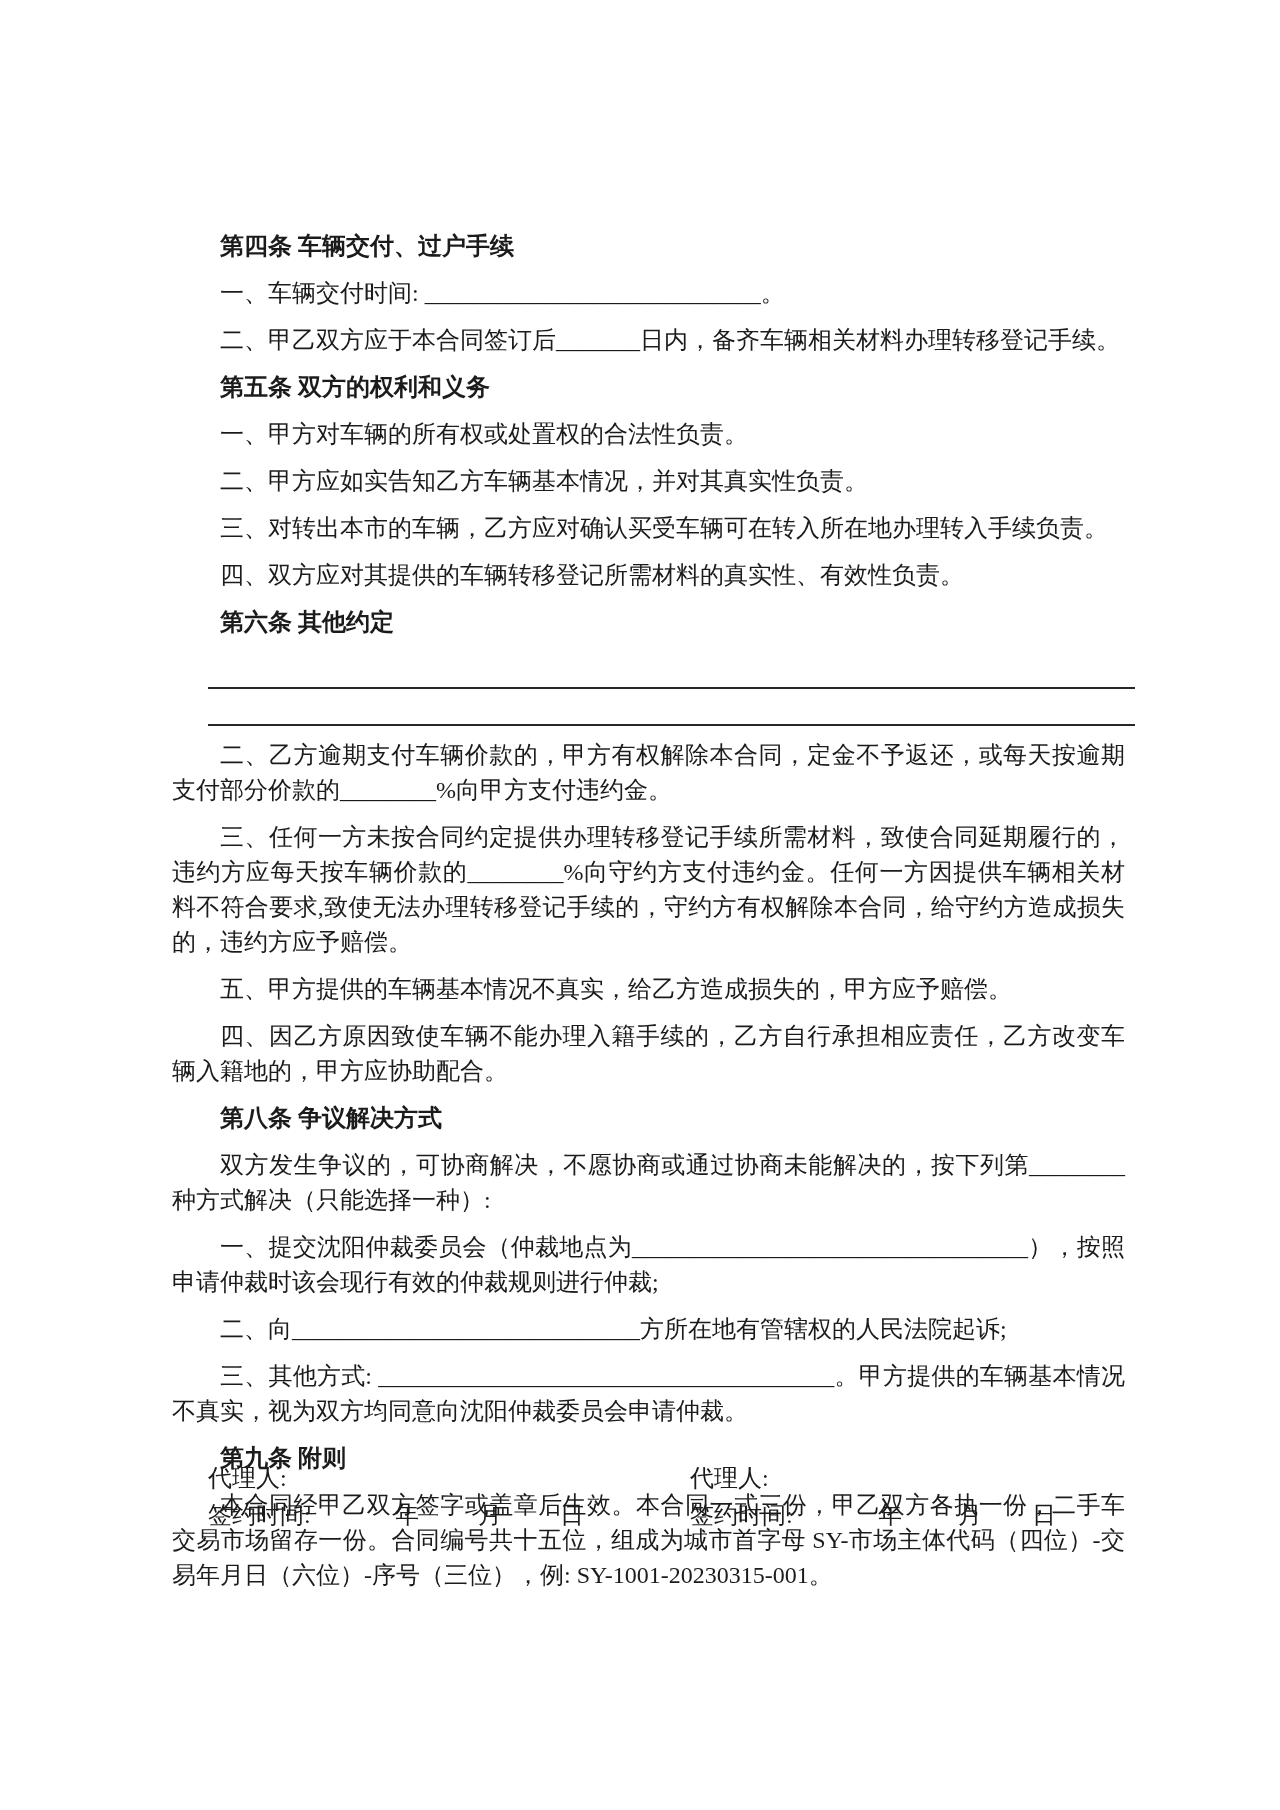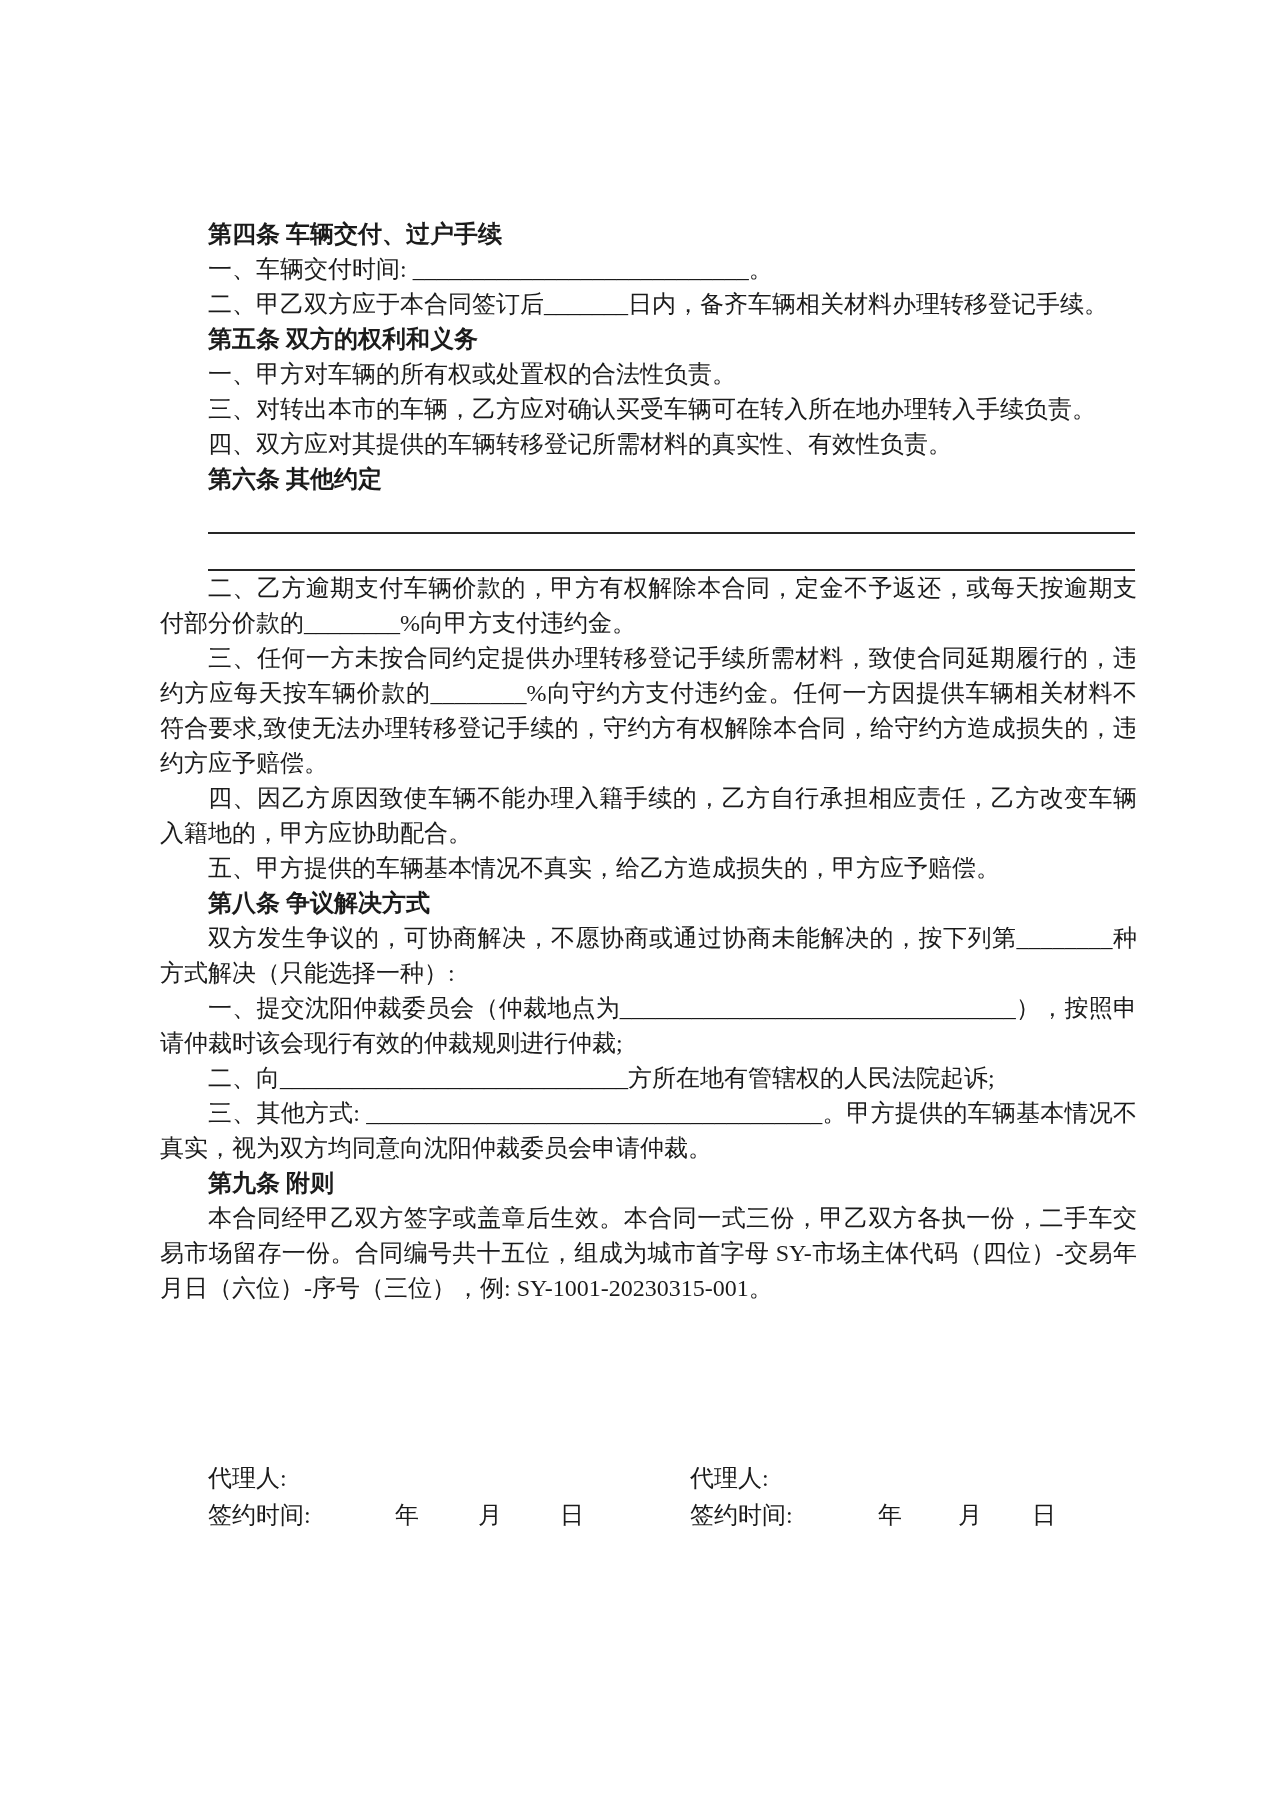--- a/index.html
+++ b/index.html
@@ -11,21 +11,21 @@
     overflow:hidden;
     position:relative;
   }
   .contract-body{
     position:absolute;
     left:160px;top:217px;width:977px;
     font-size:24px;
     line-height:35px;
   }
   .contract-body p{
-    margin:0;
+    margin:12px;
     text-indent:2em;
     text-align:justify;
   }
   .contract-body p.heading{
     font-weight:bold;
   }
   .contract-body div.rule{
     height:35px;
     margin-left:48px;
     margin-right:2px;
@@ -49,29 +49,30 @@
 </style>
 </head>
 <body>
 
 <div class="contract-body">
     <p class="heading">第四条 车辆交付、过户手续</p>
     <p class="para">一、车辆交付时间: ____________________________。</p>
     <p class="para">二、甲乙双方应于本合同签订后_______日内，备齐车辆相关材料办理转移登记手续。</p>
     <p class="heading">第五条 双方的权利和义务</p>
     <p class="para">一、甲方对车辆的所有权或处置权的合法性负责。</p>
+    <p class="para">二、甲方应如实告知乙方车辆基本情况，并对其真实性负责。</p>
     <p class="para">三、对转出本市的车辆，乙方应对确认买受车辆可在转入所在地办理转入手续负责。</p>
     <p class="para">四、双方应对其提供的车辆转移登记所需材料的真实性、有效性负责。</p>
     <p class="heading">第六条 其他约定</p>
     <div class="rule"></div>
     <div class="rule"></div>
     <p class="para">二、乙方逾期支付车辆价款的，甲方有权解除本合同，定金不予返还，或每天按逾期支付部分价款的________%向甲方支付违约金。</p>
     <p class="para">三、任何一方未按合同约定提供办理转移登记手续所需材料，致使合同延期履行的，违约方应每天按车辆价款的________%向守约方支付违约金。任何一方因提供车辆相关材料不符合要求,致使无法办理转移登记手续的，守约方有权解除本合同，给守约方造成损失的，违约方应予赔偿。</p>
+    <p class="para">五、甲方提供的车辆基本情况不真实，给乙方造成损失的，甲方应予赔偿。</p>
     <p class="para">四、因乙方原因致使车辆不能办理入籍手续的，乙方自行承担相应责任，乙方改变车辆入籍地的，甲方应协助配合。</p>
-    <p class="para">五、甲方提供的车辆基本情况不真实，给乙方造成损失的，甲方应予赔偿。</p>
     <p class="heading">第八条 争议解决方式</p>
     <p class="para">双方发生争议的，可协商解决，不愿协商或通过协商未能解决的，按下列第________种方式解决（只能选择一种）:</p>
     <p class="para">一、提交沈阳仲裁委员会（仲裁地点为_________________________________），按照申请仲裁时该会现行有效的仲裁规则进行仲裁;</p>
     <p class="para">二、向_____________________________方所在地有管辖权的人民法院起诉;</p>
     <p class="para">三、其他方式: ______________________________________。甲方提供的车辆基本情况不真实，视为双方均同意向沈阳仲裁委员会申请仲裁。</p>
     <p class="heading">第九条 附则</p>
     <p class="para">本合同经甲乙双方签字或盖章后生效。本合同一式三份，甲乙双方各执一份，二手车交易市场留存一份。合同编号共十五位，组成为城市首字母 SY-市场主体代码（四位）-交易年月日（六位）-序号（三位），例: SY-1001-20230315-001。</p>
   </div>
 
 <div class="signature">

